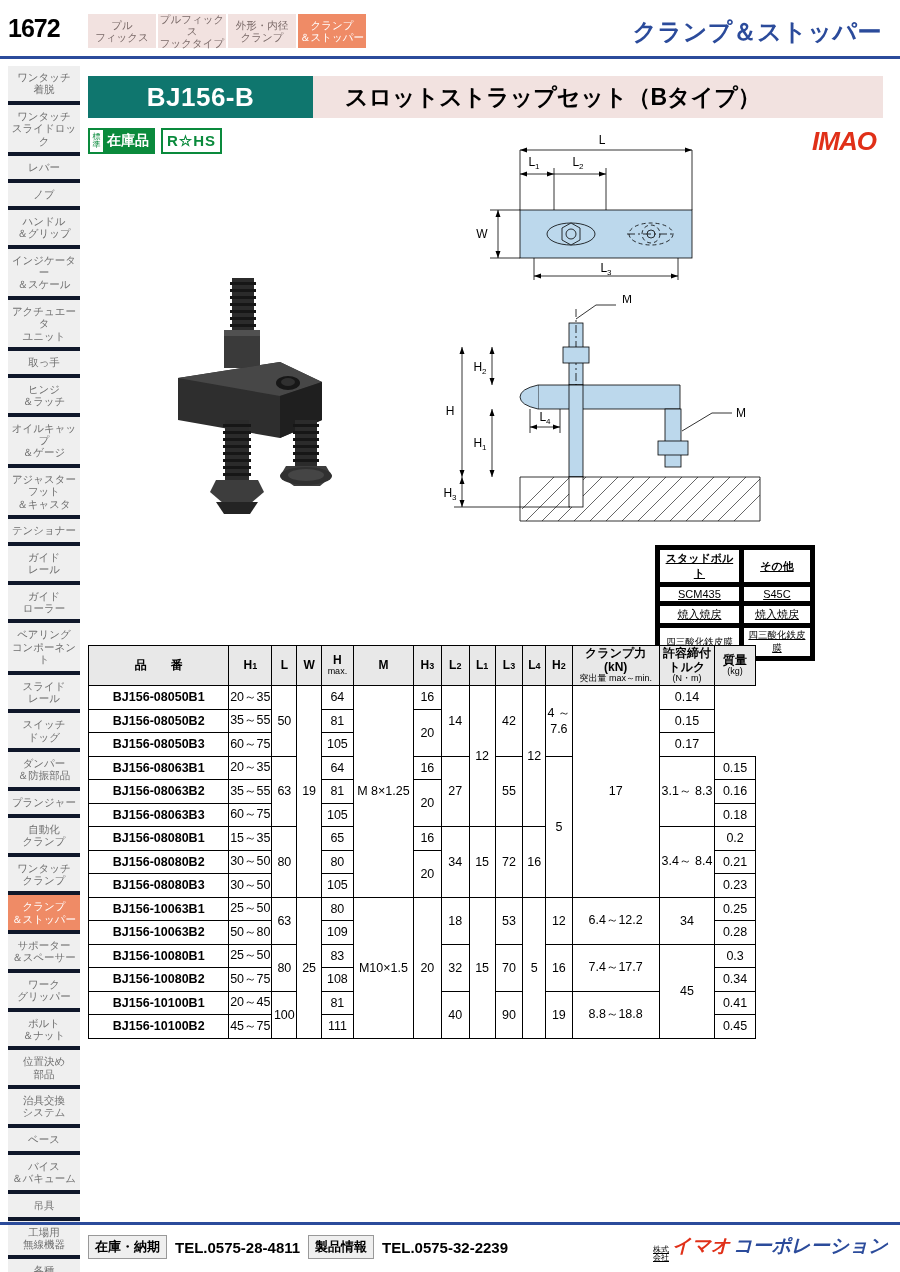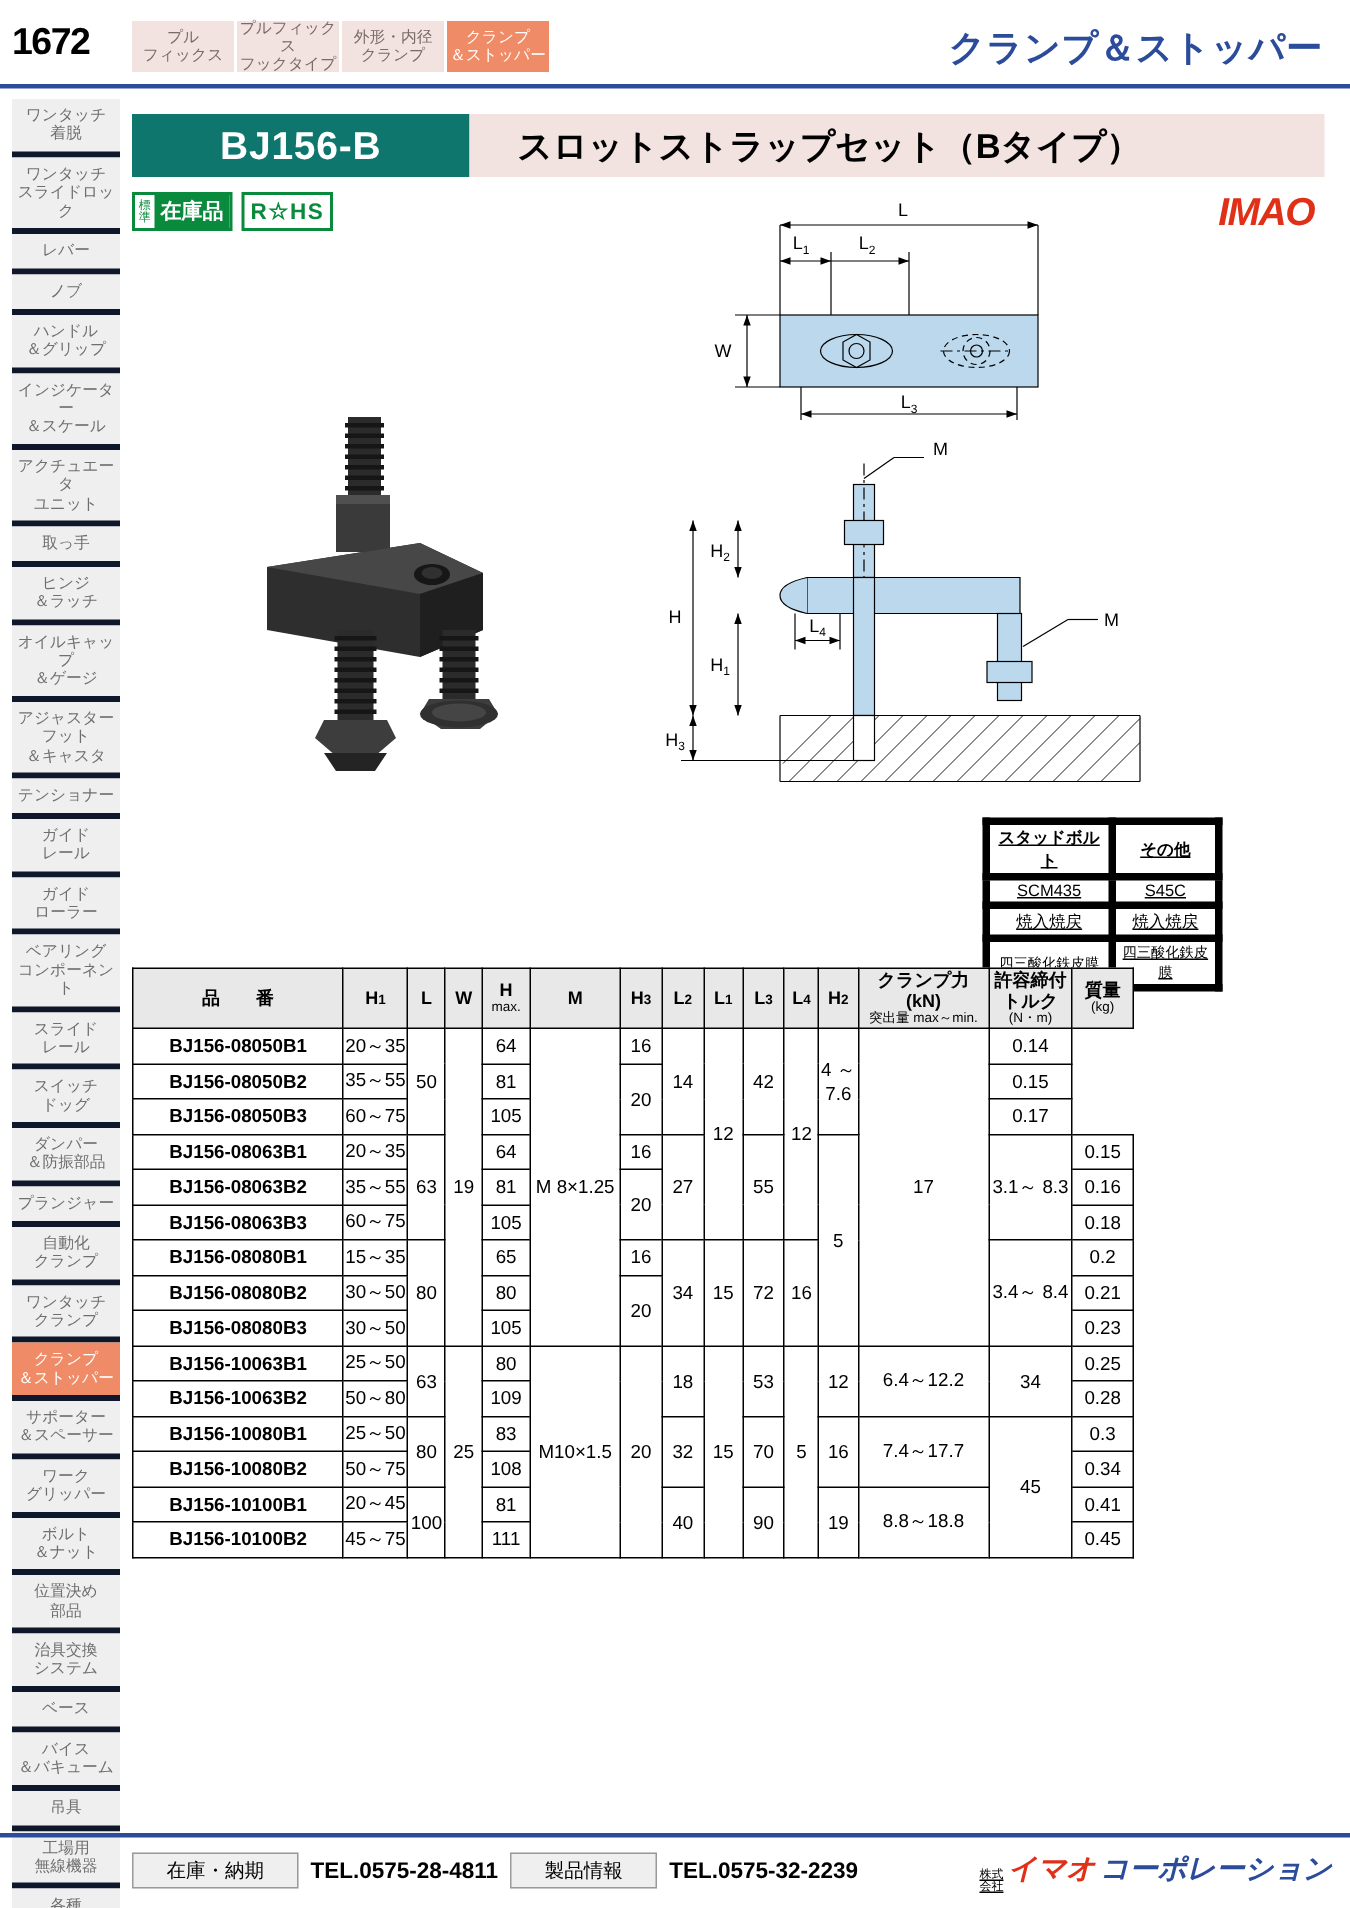--- a/index.html
+++ b/index.html
@@ -112,21 +112,21 @@
   .sub { font-size:9px; font-weight:normal; }
   .hdr-two { line-height:1.05; }
 
   
   #footer-rule { position:absolute; left:0; top:1222px; width:900px; height:3px; background:#2b4b9b; }
   #footer {
     position:absolute; left:88px; top:1232px; width:800px; height:30px;
     display:flex; align-items:center; gap:8px; font-size:15px;
   }
   .f-label {
-    background:#efefef; border:1px solid #999; padding:2px 22px; font-size:13px; font-weight:normal;
+    background:#efefef; border:1px solid #999; padding:2px 6px; font-size:13px; font-weight:bold;
   }
   .f-tel { font-size:15px; font-weight:bold; }
   #footer-logo { margin-left:auto; display:flex; align-items:baseline; gap:3px; }
   #footer-logo .kk { font-size:8px; line-height:1; color:#000;text-decoration:underline; }
   #footer-logo .red { color:#e03018; font-weight:bold; font-size:19px; font-style:italic; }
   #footer-logo .blue { color:#2b4b9b; font-weight:bold; font-size:19px; font-style:italic; }
 
   
   svg text { font-family:"Liberation Sans", sans-serif; }
 </style>

